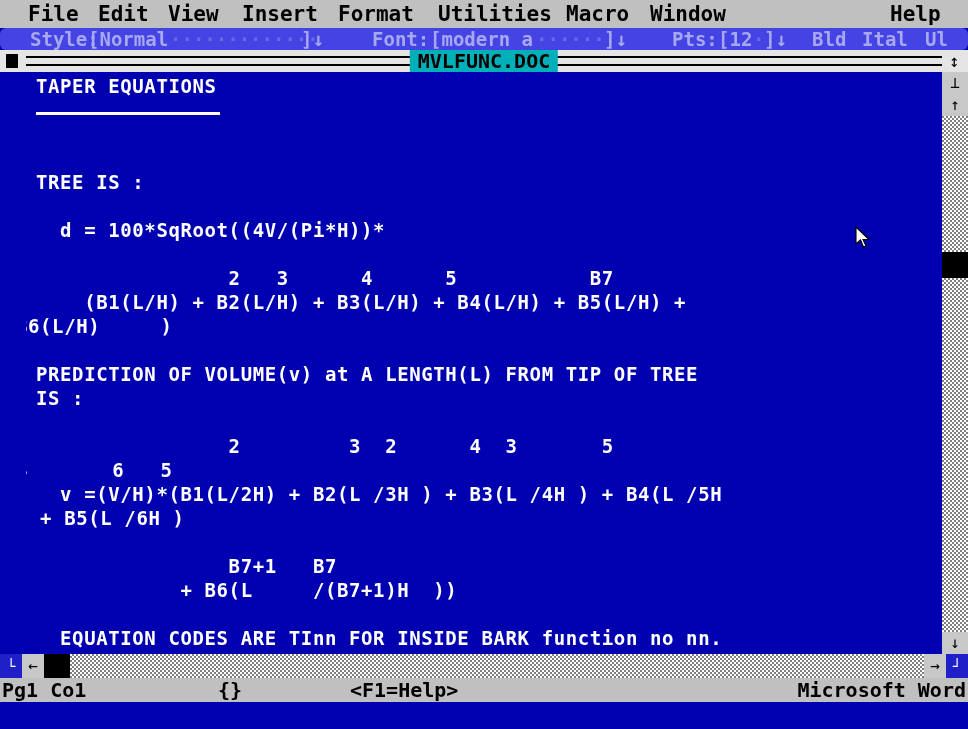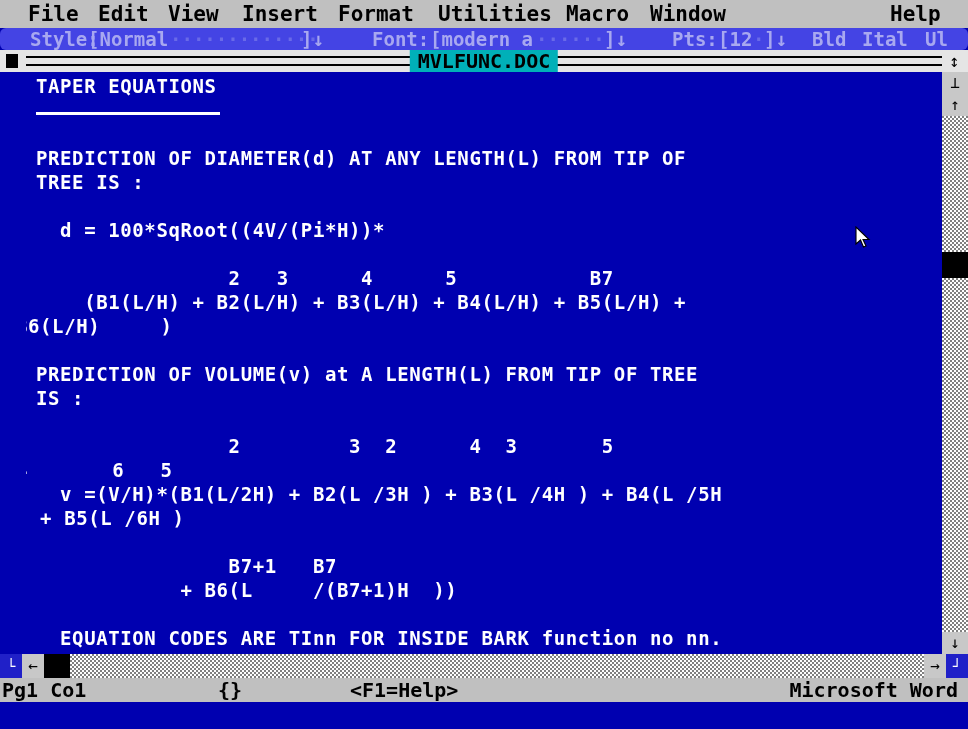--- a/index.html
+++ b/index.html
@@ -309,21 +309,20 @@
     <div class="tb-rule"></div>
     <div class="tb-name">MVLFUNC.DOC</div>
     <div class="tb-arrow-right">↕</div>
   </div>
 
   <div class="leftbar"></div>
 
   <div class="textarea">
     <div class="doc-line" style="top: 4px;">TAPER EQUATIONS</div>
     <div class="underline-rule" style="left: 10px; top: 40px; width: 184px;"></div>
-    <div class="doc-line" style="top: 76px;">PREDICTION OF DIAMETER(d) AT ANY LENGTH(L) FROM TIP OF</div>
     <div class="doc-line" style="top: 100px;">TREE IS :</div>
     <div class="doc-line" style="top: 148px;">  d = 100*SqRoot((4V/(Pi*H))*</div>
     <div class="doc-line" style="top: 196px;">                2   3      4      5           B7</div>
     <div class="doc-line" style="top: 220px;">    (B1(L/H) + B2(L/H) + B3(L/H) + B4(L/H) + B5(L/H) +</div>
     <div class="doc-line" style="top: 244px; left: -10px;">B6(L/H)     )</div>
     <div class="doc-line" style="top: 292px;">PREDICTION OF VOLUME(v) at A LENGTH(L) FROM TIP OF TREE</div>
     <div class="doc-line" style="top: 316px;">IS :</div>
     <div class="doc-line" style="top: 364px;">                2         3  2      4  3       5</div>
     <div class="doc-line" style="top: 388px; left: -10px;">4       6   5</div>
     <div class="doc-line" style="top: 412px;">  v =(V/H)*(B1(L/2H) + B2(L /3H ) + B3(L /4H ) + B4(L /5H</div>
@@ -345,21 +344,21 @@
     <div class="hs-btn-l">←</div>
     <div class="hs-thumb"></div>
     <div class="hs-btn-r">→</div>
     <div class="hs-corner-r">┘</div>
   </div>
 
   <div class="statusline">
     <div class="st" style="left:2px;">Pg1 Co1</div>
     <div class="st" style="left:218px;">{}</div>
     <div class="st" style="left:350px;">&lt;F1=Help&gt;</div>
-    <div class="st" style="right:10px;margin-left:10px;">Microsoft Word</div>
+    <div class="st" style="right:2px;margin-left:10px;">Microsoft Word</div>
   </div>
 
 
   <div class="cursor">
     <svg width="18" height="24" viewBox="0 0 18 24" xmlns="http://www.w3.org/2000/svg">
       <polygon points="1,1 1,18 5.5,14 8.5,21 11,20 8,13.5 14,13.5" fill="#ffffff" stroke="#000000" stroke-width="1.1"></polygon>
     </svg>
   </div>
 
 </div>

